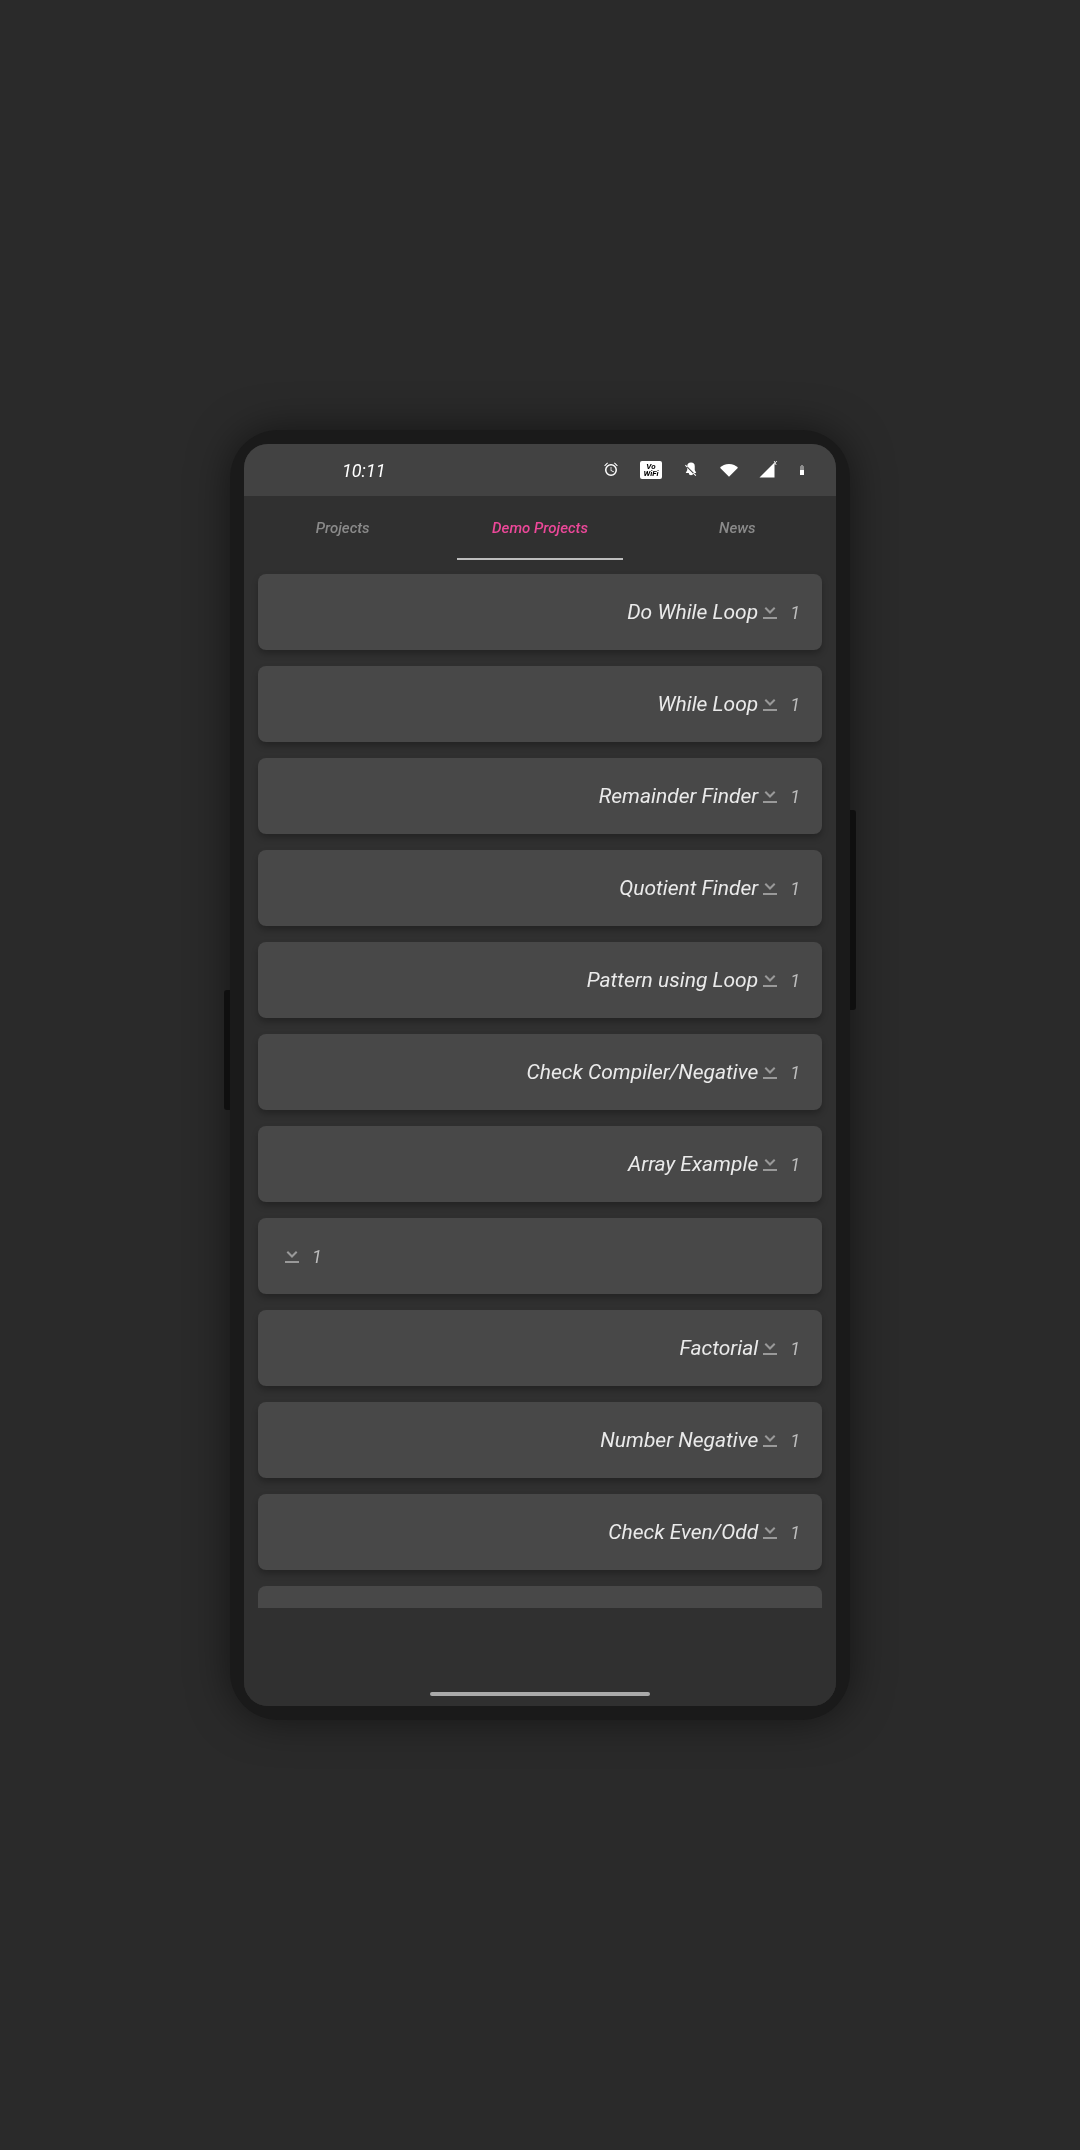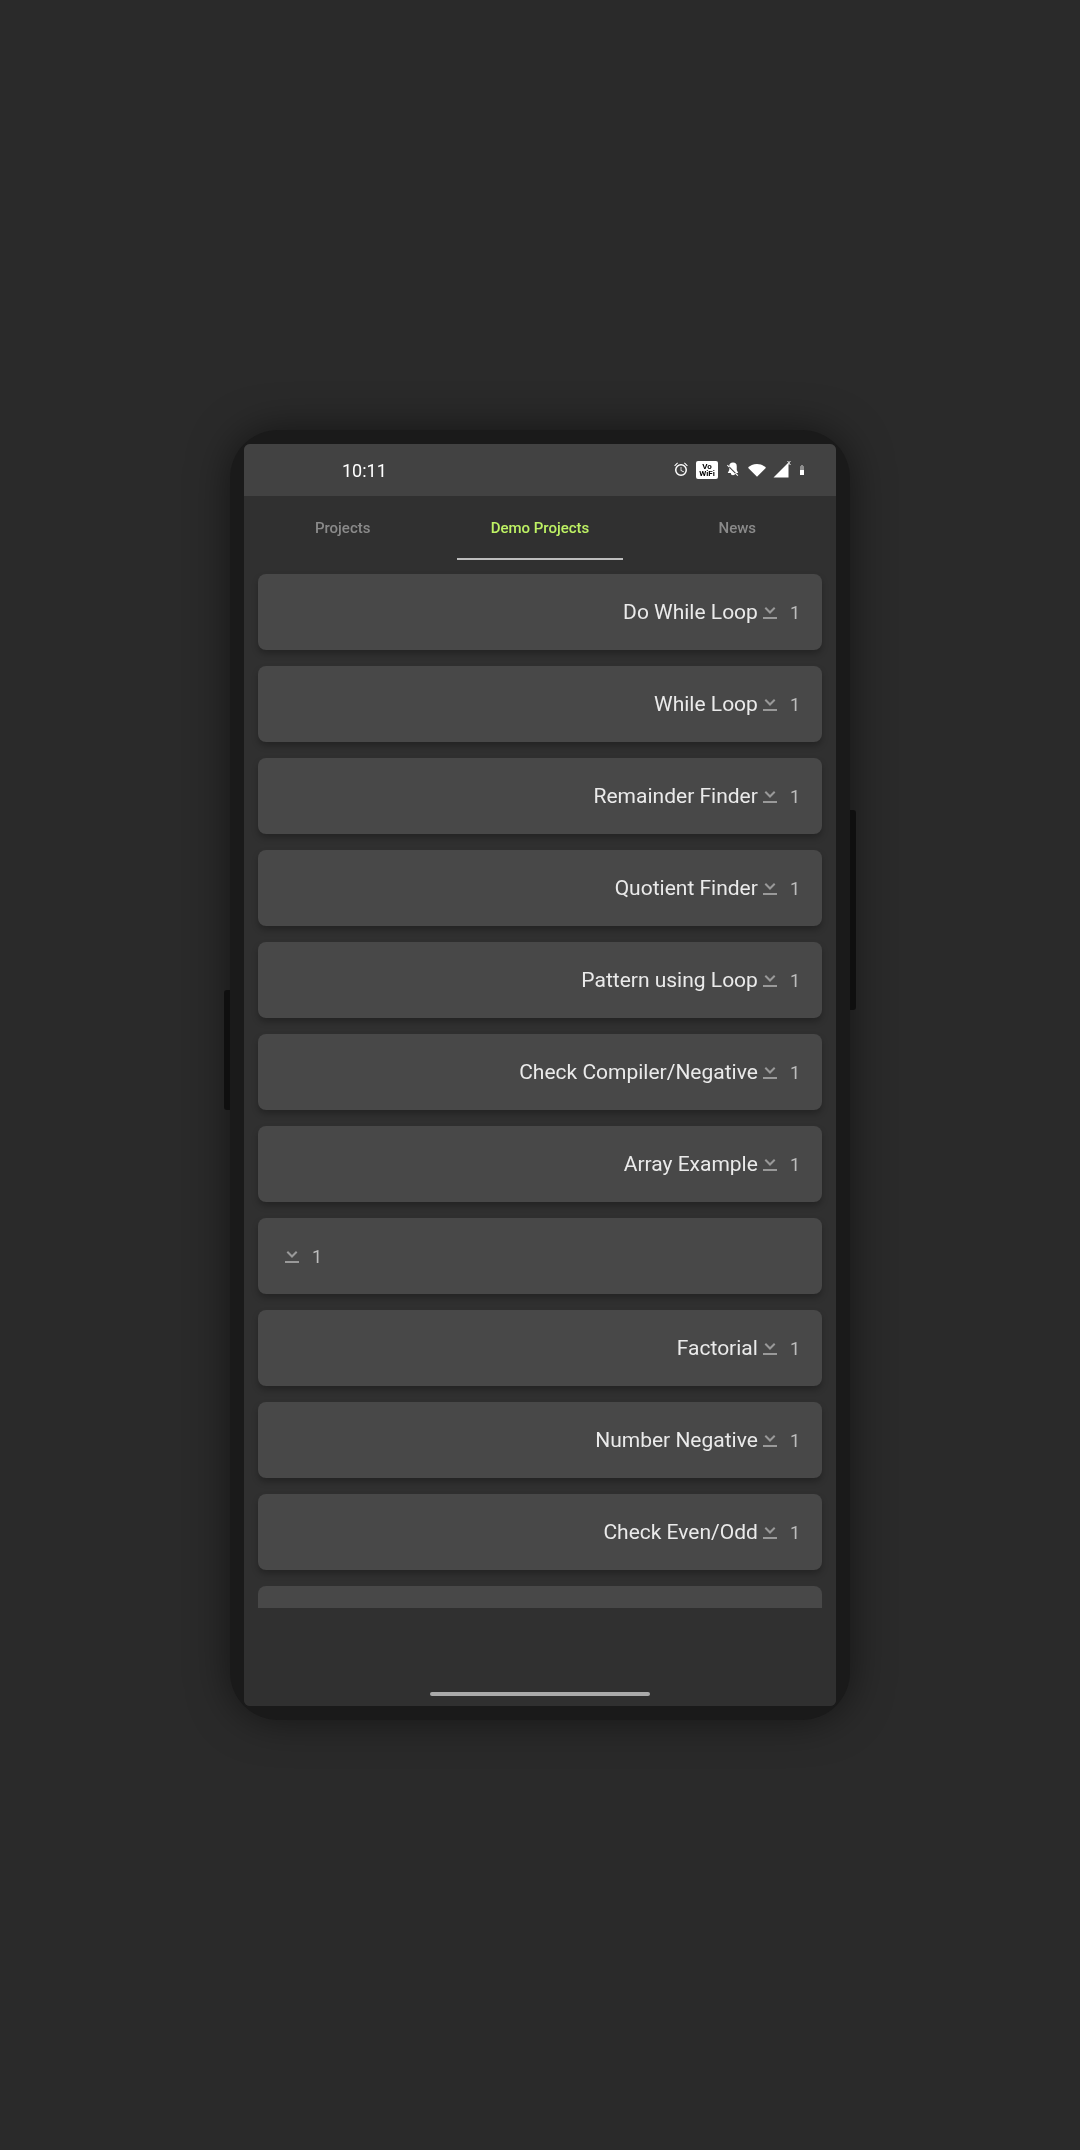--- a/index.html
+++ b/index.html
@@ -38,44 +38,45 @@
       top: 380px;
       width: 6px;
       height: 200px;
       background: #0f0f0f;
       border-radius: 0 3px 3px 0;
     }
     .phone-screen {
       width: 100%;
       height: 100%;
       background: #303030;
-      border-radius: 6px;
+      border-radius: 24px;
       overflow: hidden;
       display: flex;
       flex-direction: column;
       position: relative;
+      font-style: italic;
     }
     .status-bar {
       height: 52px;
       display: flex;
       align-items: center;
       padding: 0 28px;
       background: #424242;
       color: #fff;
       font-size: 18px;
       flex-shrink: 0;
     }
     .status-time {
       font-weight: 400;
       margin-left: 70px;
     }
     .status-icons {
       margin-left: auto;
       display: flex;
-      gap: 6px;
+      gap: 20px;
       align-items: flex-end;
     }
     .status-icons svg { display: block; }
     .app-bar {
       height: 76px;
       background: #424242;
       display: flex;
       align-items: center;
       justify-content: center;
       position: relative;
@@ -110,21 +111,21 @@
       display: flex;
       align-items: center;
       justify-content: center;
       color: #8a8a8a;
       font-size: 15px;
       font-weight: 500;
       cursor: pointer;
       position: relative;
     }
     .tab.active {
-      color: #bef264;
+      color: #ec4899;
     }
     .tab.active::after {
       content: "";
       position: absolute;
       bottom: 0;
       left: 16px;
       right: 16px;
       height: 2px;
       background: #bdbdbd;
     }

